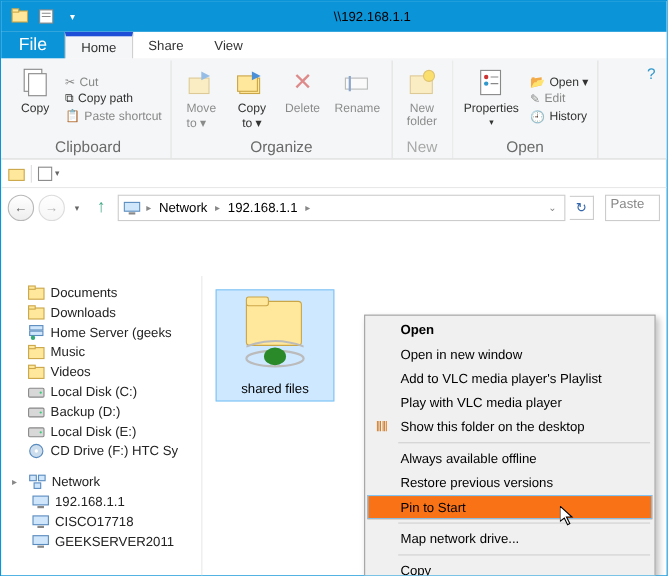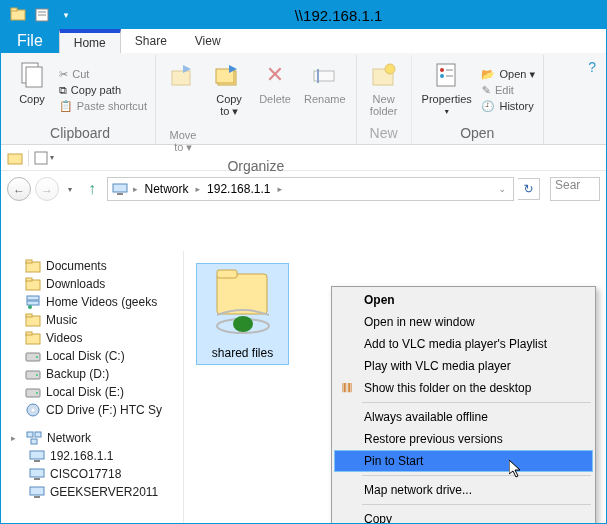--- a/index.html
+++ b/index.html
@@ -1,21 +1,21 @@
 <!DOCTYPE html>
 <html><head>
 <meta charset="utf-8">
 <style>
 * { box-sizing: border-box; margin: 0; padding: 0; font-family: "Segoe UI", Tahoma, sans-serif; }
 body { width: 607px; height: 524px; overflow: hidden; background: #fff; border: 1px solid #0b94d8; position: relative; }
 
 .titlebar { height: 28px; background: #0b94d8; display: flex; align-items: center; padding: 0 6px; color: #fff; }
 .titlebar .qat { display: flex; gap: 2px; }
 .titlebar .qat .qbtn { width: 22px; height: 20px; display:flex;align-items:center;justify-content:center; }
-.titlebar .title { flex: 1; text-align: center; font-size: 15px; color: #000; }
+.titlebar .title { flex: 1; text-align: center; font-size: 12px; color: #000; }
 .titlebar .winbtns { display: flex; gap: 2px; }
 
 .menubar { height: 24px; display: flex; align-items: stretch; background: #fff; border-bottom: 0; }
 .menubar .file { background: #0b94d8; color: #fff; padding: 3px 16px; font-size: 16px; display:flex;align-items:center; }
 .menubar .tab { padding: 3px 14px; font-size: 12px; color: #333; display:flex;align-items:center; }
 .menubar .tab.active { border-left:1px solid #d0d0d0; border-right:1px solid #d0d0d0; border-top:4px solid #1d4ed8; background:#f5f6f7; }
 
 .ribbon { height: 92px; background: #f5f6f7; border-bottom: 1px solid #d9d9d9; display: flex; padding: 2px 4px 0; }
 .group { border-right: 1px solid #e1e1e1; padding: 2px 6px 0; display:flex;flex-direction:column; }
 .group .body { display:flex; gap:4px; flex:1; }
@@ -44,28 +44,28 @@
 
 .content { display:flex; height: calc(524px - 28px - 24px - 92px - 26px - 36px); margin-top: 44px; }
 .tree { width:183px; border-right:1px solid #e8e8e8; padding:6px 0; overflow:hidden; }
 .treegap { height:10px; }
 .tn { display:flex; align-items:center; gap:5px; padding:1px 0 1px 24px; font-size:12px; color:#222; white-space:nowrap; }
 .tn.root { padding-left:10px; }
 .tn.l2 { padding-left:28px; }
 .tn .ico { width:16px; height:16px; display:inline-flex;align-items:center;justify-content:center; }
 
 .filepane { flex:1; padding:12px; position:relative; }
-.item { width:93px; display:flex; flex-direction:column; align-items:center; gap:4px; padding:4px; }
+.item { width:108px; display:flex; flex-direction:column; align-items:center; gap:4px; padding:4px; }
 .item.selected { background:#cde8ff; border:1px solid #7fc4f5; }
 .item .thumb { width:84px; height:74px; display:flex;align-items:center;justify-content:center; position:relative; }
 .item .name { font-size:12px; text-align:center; color:#000; }
 
 .ctxmenu { position:absolute; left:330px; top:285px; width:265px; background:#f0f0f0; border:1px solid #a0a0a0; box-shadow:3px 3px 6px rgba(0,0,0,.25); padding:2px; font-size:12px; }
 .ctxmenu .mi { display:flex; align-items:center; padding:4px 6px 4px 30px; position:relative; white-space:nowrap; }
-.ctxmenu .mi.hover { background:#3b82f6; border:1px solid #7fc4f5; padding:3px 5px 3px 29px; }
+.ctxmenu .mi.hover { background:#f97316; border:1px solid #7fc4f5; padding:3px 5px 3px 29px; }
 .ctxmenu .mi .lic { position:absolute; left:4px; width:18px; height:16px; display:flex;align-items:center;justify-content:center; }
 .ctxmenu .mi.bold { font-weight:600; }
 .ctxmenu .sep { height:1px; background:#d0d0d0; margin:3px 2px 3px 28px; }
 .cursor { position:absolute; pointer-events:none; }
 
 svg { display:block; }
 </style>
 </head>
 <body>
 
@@ -129,21 +129,21 @@
 
   <div class="group">
     <div class="body">
       <div class="bigbtn dimmed">
           <span class="ico">
             <svg width="28" height="28">
               <rect x="3" y="10" width="18" height="14" fill="#ffe79c" stroke="#cba648"></rect>
               <path d="M14 4 L22 8 L14 12 Z" fill="#4a90d9"></path>
             </svg>
           </span>
-          <span style="white-space:pre;text-align:center;margin-top:36px;">Move
+          <span style="white-space:pre;">Move
 to ▾</span>
         </div>
       <div class="bigbtn">
           <span class="ico">
             <svg width="28" height="28">
               <rect x="3" y="10" width="18" height="14" fill="#ffe79c" stroke="#cba648"></rect>
               <rect x="1" y="8" width="18" height="14" fill="#ffe79c" stroke="#cba648"></rect>
               <path d="M14 4 L22 8 L14 12 Z" fill="#4a90d9"></path>
             </svg>
           </span>
@@ -256,21 +256,21 @@
     <span class="seg">Network</span>
     <span class="car">▸</span>
     <span class="seg">192.168.1.1</span>
     <span class="car">▸</span>
     <span style="flex:1;"></span>
     <span class="car">⌄</span>
   </div>
   <div class="refresh">
       <span>↻</span>
     </div>
-  <div class="search">Sear</div>
+  <div class="search">Paste</div>
 </div>
 
 <div class="content">
   <div class="tree">
     <div id="tree-items">
         <div class="tn">
           <span class="ico">
             <svg width="16" height="14">
               <rect x="1" y="3" width="14" height="10" fill="#ffe79c" stroke="#cba648"></rect>
               <rect x="1" y="1" width="6" height="3" fill="#ffe79c" stroke="#cba648"></rect>
@@ -288,21 +288,21 @@
           <span>Downloads</span>
         </div>
         <div class="tn">
           <span class="ico">
             <svg width="16" height="16">
               <rect x="2" y="2" width="12" height="4" fill="#cfe6fb" stroke="#5a8bbf"></rect>
               <rect x="2" y="7" width="12" height="4" fill="#cfe6fb" stroke="#5a8bbf"></rect>
               <circle cx="5" cy="13" r="2" fill="#3a7"></circle>
             </svg>
           </span>
-          <span>Home Videos (geeks</span>
+          <span>Home Server (geeks</span>
         </div>
         <div class="tn">
           <span class="ico">
             <svg width="16" height="14">
               <rect x="1" y="3" width="14" height="10" fill="#ffe79c" stroke="#cba648"></rect>
               <rect x="1" y="1" width="6" height="3" fill="#ffe79c" stroke="#cba648"></rect>
             </svg>
           </span>
           <span>Music</span>
         </div>

